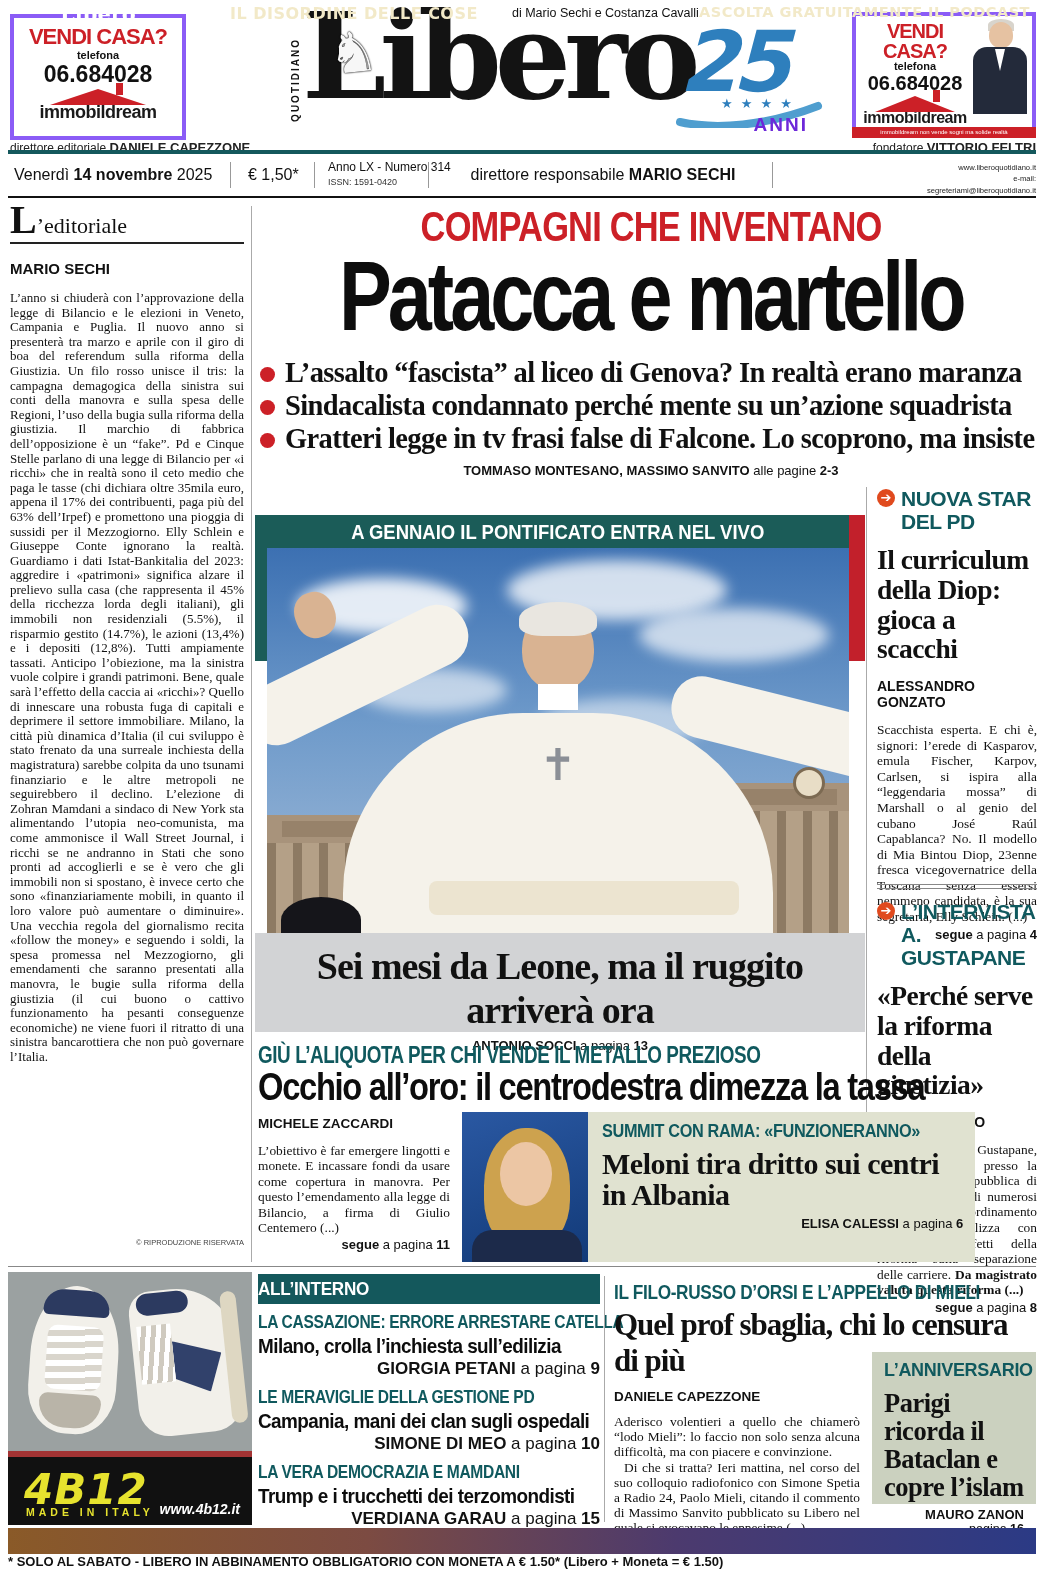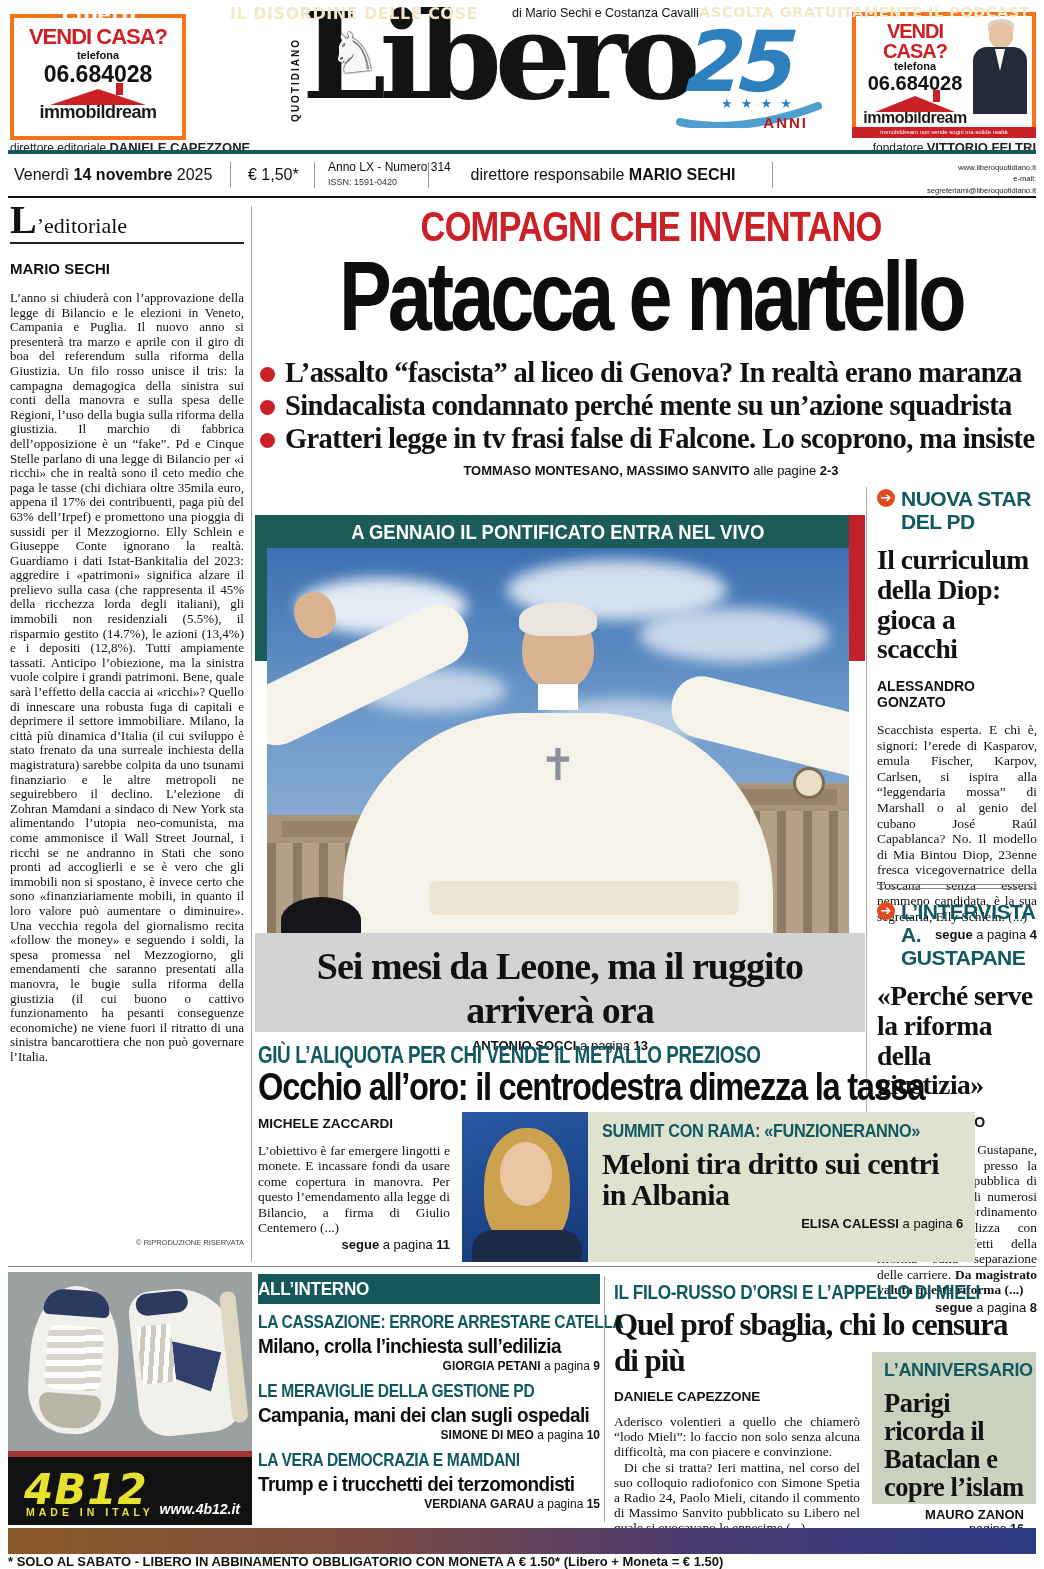--- a/index.html
+++ b/index.html
@@ -3,21 +3,21 @@
 <meta charset="utf-8">
 <style>
   html,body{margin:0;padding:0;background:#e8e8e6;}
   .page{position:relative;width:1044px;height:1569px;background:#fff;margin:0 auto;
         font-family:"Liberation Serif",serif;color:#111;overflow:hidden;}
   .cx{display:inline-block;transform:scaleX(.82);transform-origin:0 50%;white-space:nowrap;}
   .cxc{display:inline-block;transform:scaleX(.82);transform-origin:50% 50%;white-space:nowrap;}
   .teal{color:#10595e;}
 
   
-  .adbox{position:absolute;border:4px solid #f97316;background:#fff;text-align:center;}
+  .adbox{position:absolute;border:4px solid #8b5cf6;background:#fff;text-align:center;}
   .ad-left{left:10px;top:14px;width:168px;height:118px;}
   .ad-head{color:#cc2027;font-family:"Liberation Sans",sans-serif;font-weight:bold;font-size:22px;letter-spacing:-1px;margin-top:6px;}
   .ad-tel{font-family:"Liberation Sans",sans-serif;font-weight:bold;font-size:11px;margin-top:-1px;}
   .ad-phone{font-family:"Liberation Sans",sans-serif;font-weight:bold;font-size:23px;letter-spacing:0;}
   .roof{width:0;height:0;border-left:48px solid transparent;border-right:48px solid transparent;
         border-bottom:16px solid #cc2027;margin:1px auto -3px auto;position:relative;}
   .roof:after{content:"";position:absolute;left:18px;top:-6px;width:7px;height:12px;background:#cc2027;}
   .ad-brand{font-family:"Liberation Sans",sans-serif;font-weight:bold;font-size:18px;letter-spacing:-.5px;color:#1a1a1a;}
   .ad-right{right:8px;top:12px;width:176px;height:118px;text-align:left;}
   .ad-right .inner{position:absolute;left:6px;top:2px;width:106px;text-align:center;}
@@ -38,21 +38,21 @@
         letter-spacing:2px;writing-mode:vertical-rl;transform:rotate(180deg);color:#111;}
   .logo-word{position:absolute;left:14px;top:-14px;font-family:"DejaVu Serif",serif;font-weight:bold;
              font-size:120px;letter-spacing:-7px;color:#131313;line-height:1.1;}
   .pegasus{position:absolute;left:40px;top:16px;font-size:56px;color:#f7f7f7;
            text-shadow:0 0 2px #000,0 0 1px #000;transform:rotate(-6deg);font-family:"DejaVu Sans",sans-serif;}
   .anniv25{position:absolute;right:52px;top:16px;font-family:"DejaVu Sans",sans-serif;font-weight:bold;font-style:italic;
            font-size:84px;color:#2e7fbd;letter-spacing:-6px;transform:skewX(-4deg);line-height:1;}
   .swoosh{position:absolute;right:18px;top:96px;}
   .stars{position:absolute;right:50px;top:92px;color:#2e7fbd;font-size:13px;letter-spacing:2px;font-family:"DejaVu Sans",sans-serif;}
   .anniv-anni{position:absolute;right:36px;top:110px;font-family:"Liberation Sans",sans-serif;font-weight:bold;
-              font-size:15px;letter-spacing:2px;color:#b91c1c;}
+              font-size:19px;letter-spacing:2px;color:#6d28d9;}
   .teal-rule{position:absolute;left:8px;right:8px;top:150px;height:4px;background:#14585c;}
 
   
   .daterow{position:absolute;left:8px;right:8px;top:158px;height:36px;font-family:"Liberation Sans",sans-serif;}
   .d-date{position:absolute;left:6px;top:8px;font-size:16px;}
   .d-sep{position:absolute;top:4px;width:1px;height:26px;background:#999;}
   .d-price{position:absolute;left:240px;top:8px;font-size:16px;}
   .d-anno{position:absolute;left:320px;top:2px;font-size:12px;}
   .d-issn{position:absolute;left:320px;top:19px;font-size:9px;color:#333;}
   .d-dir{position:absolute;left:430px;top:8px;width:330px;text-align:center;font-size:16px;}
@@ -173,21 +173,21 @@
   .sh-url{position:absolute;right:12px;bottom:8px;color:#fff;font-family:"Liberation Sans",sans-serif;
           font-weight:bold;font-size:14px;font-style:italic;}
 
   
   .interno{position:absolute;left:258px;top:1274px;width:342px;}
   .int-bar{background:#14585c;color:#fff;font-family:"Liberation Sans",sans-serif;font-weight:bold;
            font-size:19px;height:30px;line-height:30px;letter-spacing:-.3px;}
   .int-item{margin-top:7px;}
   .int-kicker{font-family:"Liberation Sans",sans-serif;font-weight:bold;font-size:19px;letter-spacing:-.4px;}
   .int-title{font-family:"Liberation Sans",sans-serif;font-weight:bold;font-size:21px;letter-spacing:-.6px;color:#0d0d0d;margin-top:1px;}
-  .int-by{font-family:"Liberation Sans",sans-serif;font-size:12px;text-align:right;margin-top:1px;}
+  .int-by{font-family:"Liberation Sans",sans-serif;font-size:17px;text-align:right;margin-top:1px;}
   .vdiv3{position:absolute;left:604px;top:1276px;width:1px;height:246px;background:#aaa;}
 
   
   .mieli{position:absolute;left:614px;top:1280px;width:424px;}
   .mi-kicker{font-family:"Liberation Sans",sans-serif;font-weight:bold;font-size:21px;letter-spacing:-.4px;}
   .mi-title{font-size:31px;font-weight:bold;letter-spacing:-1px;margin-top:3px;}
   .mi-by{font-family:"Liberation Sans",sans-serif;font-weight:bold;font-size:13.5px;margin-top:10px;}
   .mi-body{width:246px;font-size:13.4px;line-height:15.2px;text-align:justify;margin-top:10px;hyphens:auto;}
   .mi-body p{margin:0;}
   .mi-body p+p{text-indent:10px;}

